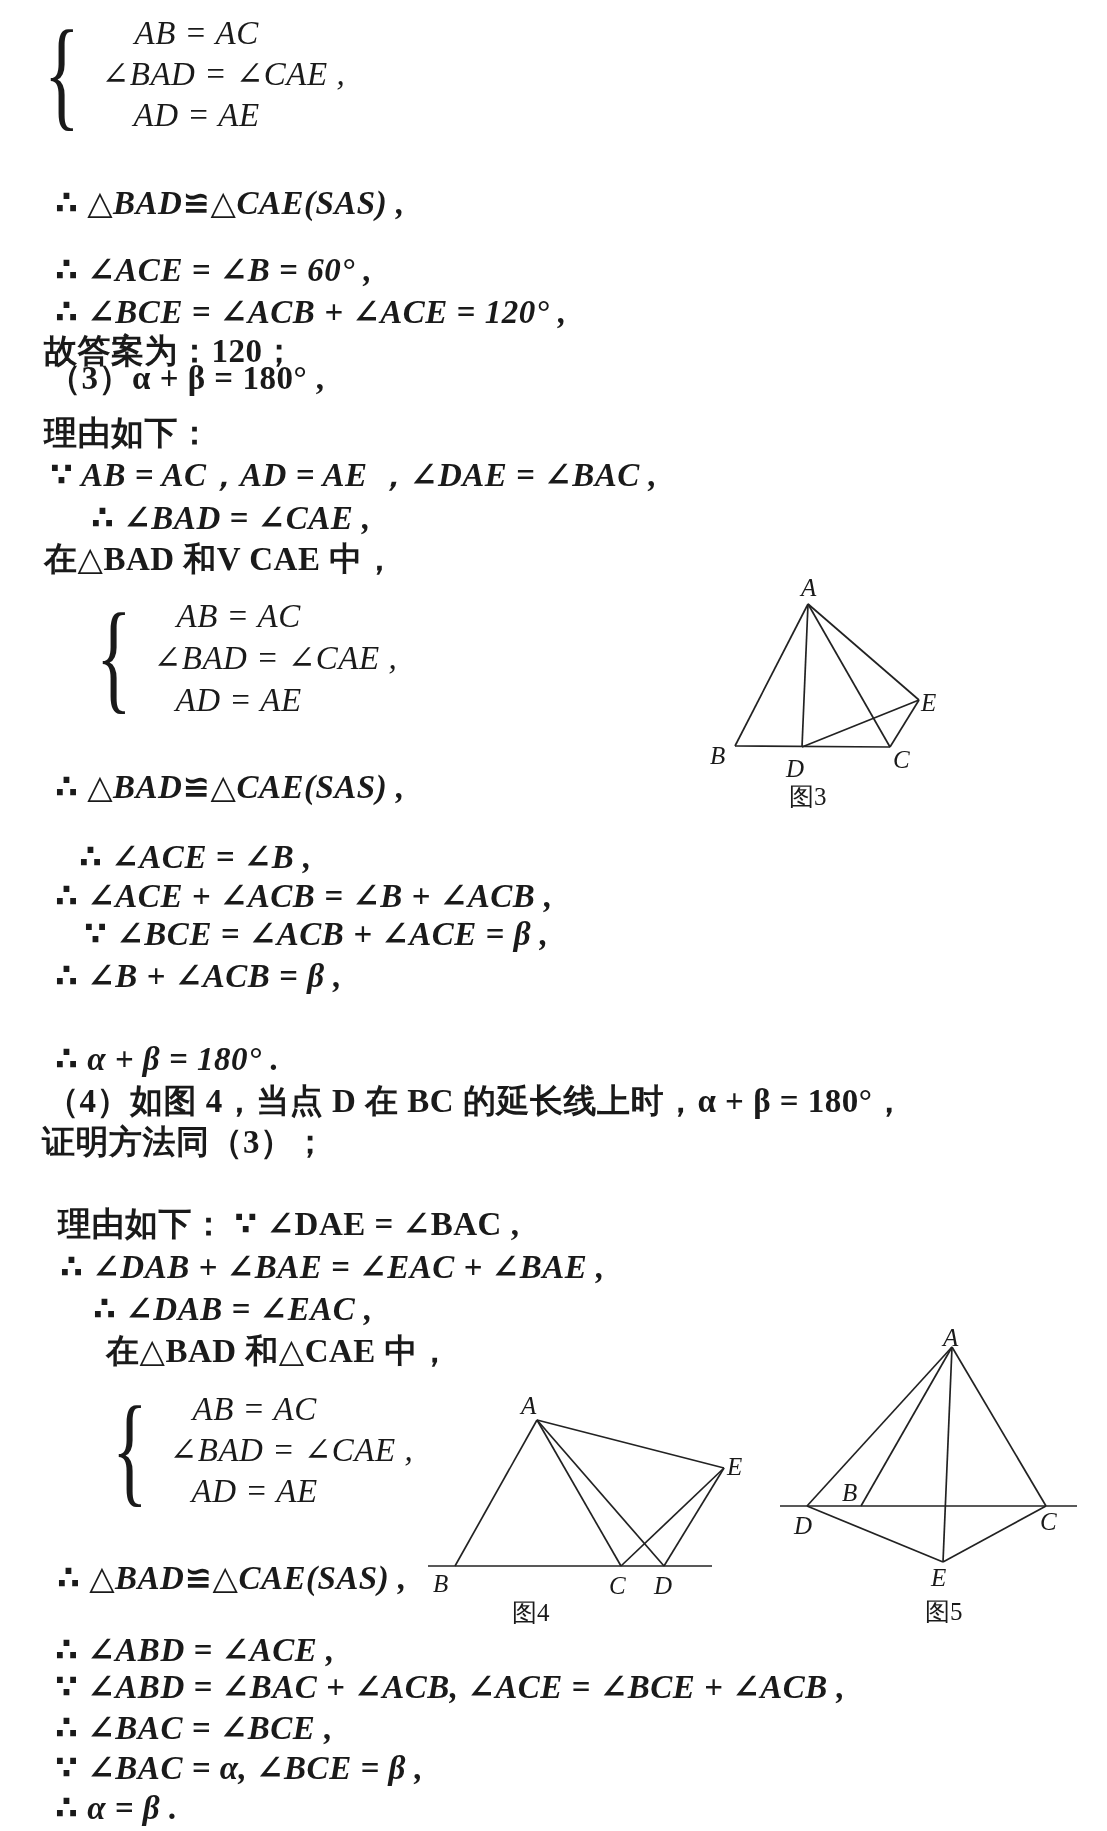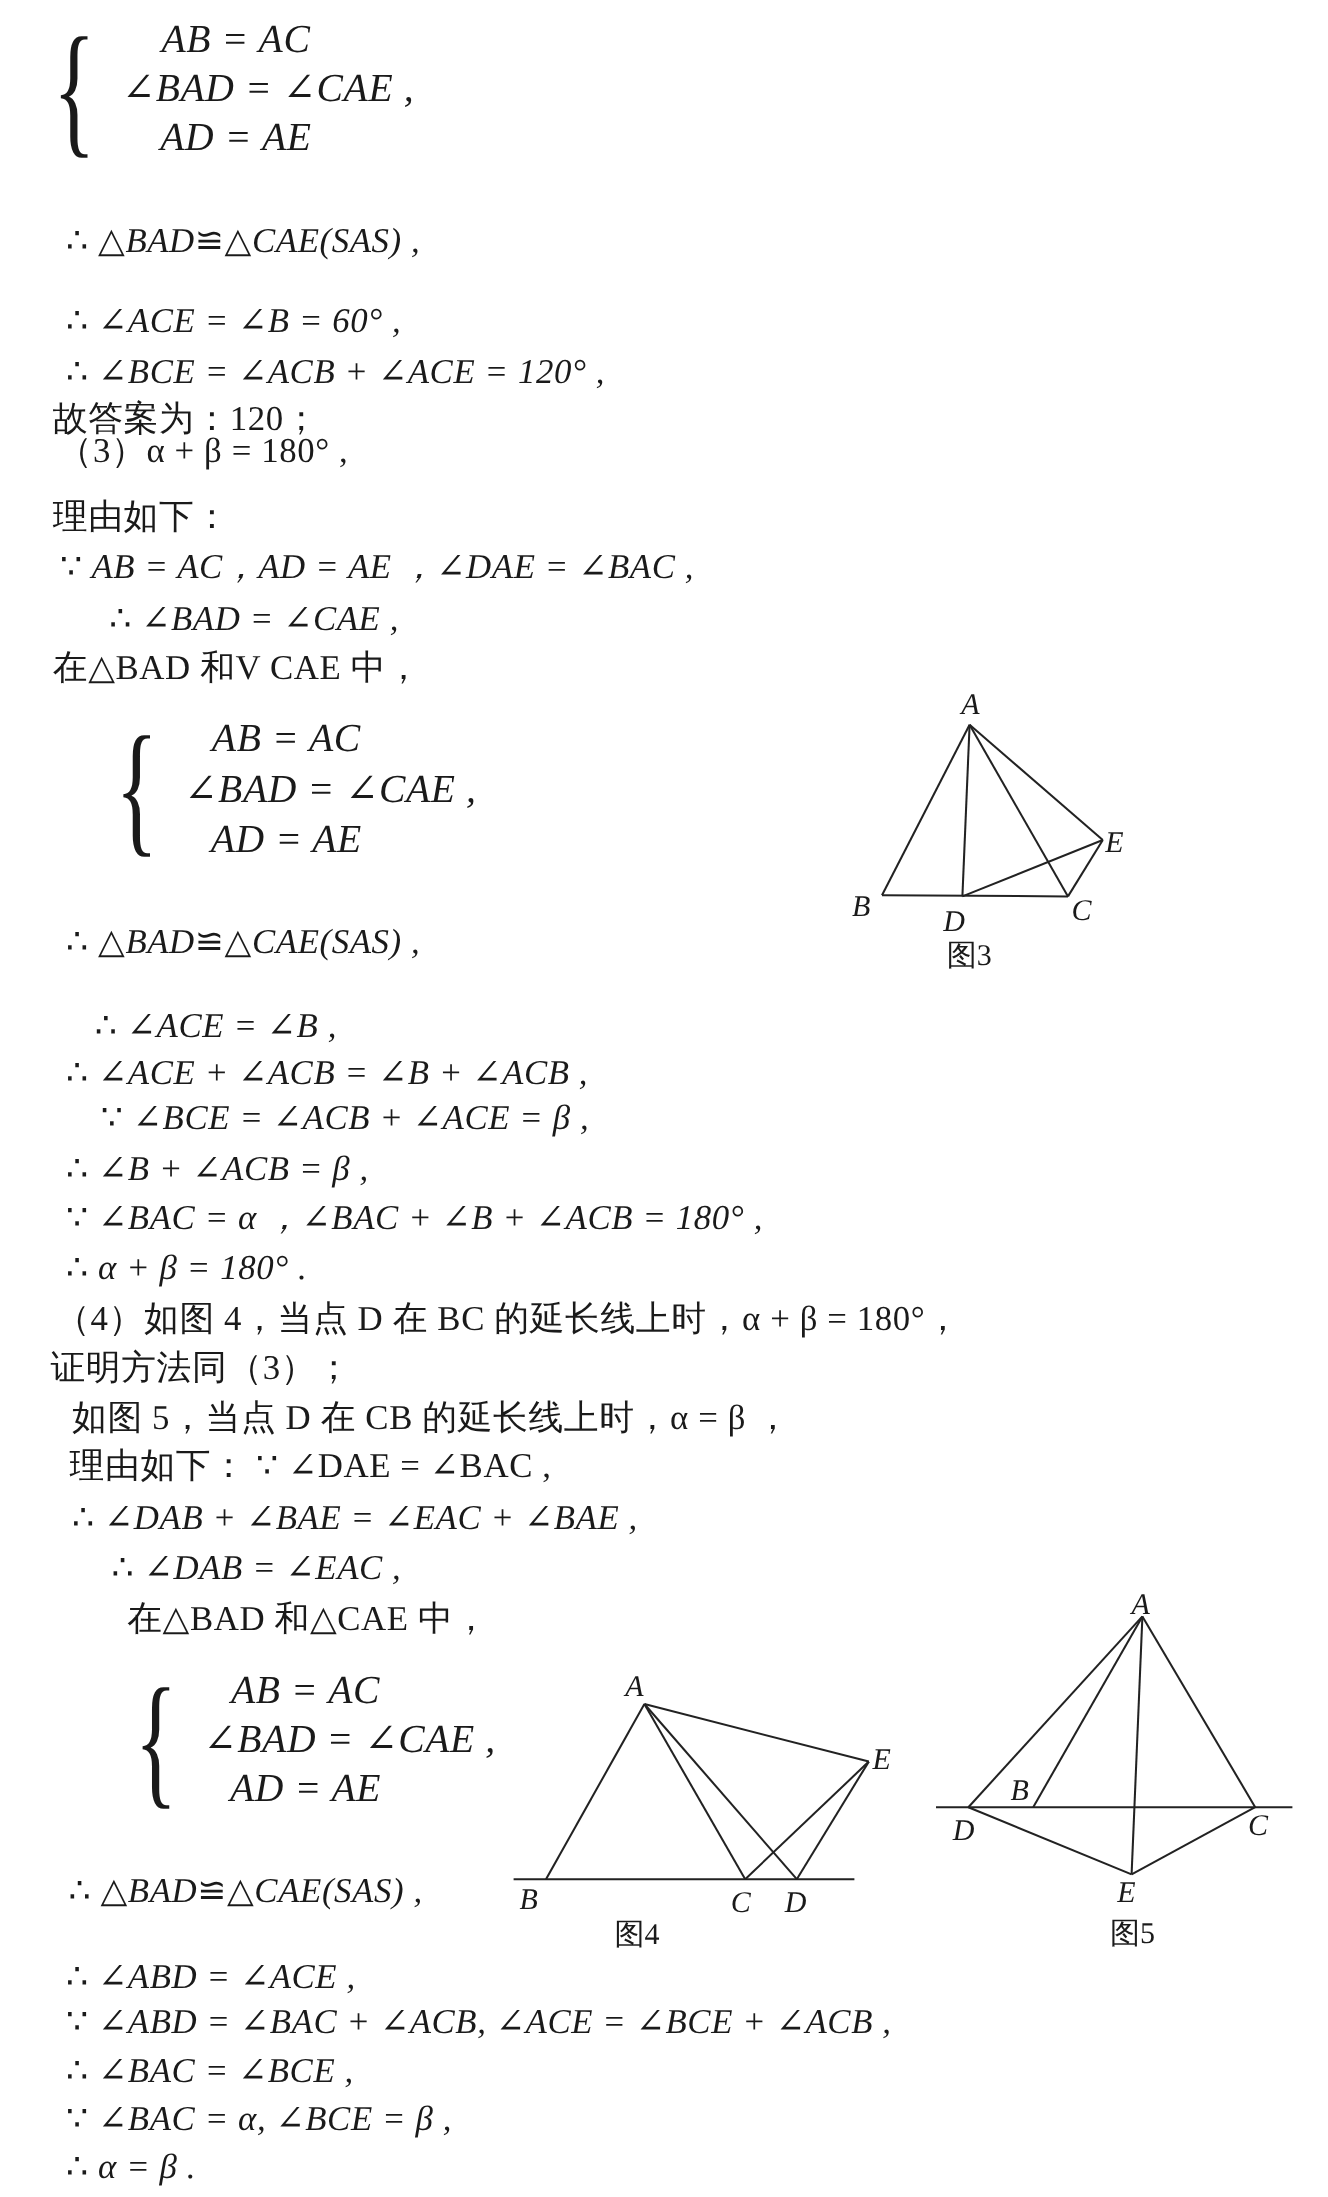--- a/index.html
+++ b/index.html
@@ -1,21 +1,21 @@
 <!DOCTYPE html>
 <html><head>
 <meta charset="utf-8">
 <style>
   html,body{margin:0;padding:0;background:#ffffff;}
   .page{
     position:relative;width:1107px;height:1831px;background:#ffffff;
     font-family:"Liberation Serif","DejaVu Serif","DejaVu Sans",serif;
     color:#1a1a1a;overflow:hidden;
   }
-  .line{position:absolute;font-size:29px;line-height:1.25;white-space:nowrap;}
+  .line{position:absolute;font-size:33px;line-height:1.25;white-space:nowrap;font-weight:bold;}
   .math{font-style:italic;letter-spacing:.5px;}
   .cn{font-style:normal;letter-spacing:.5px;}
   .eqsys{position:absolute;display:flex;align-items:stretch;}
   .brace{
     display:block;font-style:normal;font-size:120px;line-height:124px;
     transform:scaleX(.62) scaleY(1.02);transform-origin:left center;
     font-family:"Liberation Serif","DejaVu Serif",serif;
   }
   .eq-rows{
     display:flex;flex-direction:column;justify-content:space-between;
@@ -58,25 +58,23 @@
       <div class="eq-row">∠BAD = ∠CAE ,</div>
       <div class="eq-row">AD = AE</div>
     </div>
   </div>
 
   <div class="line math" style="left:55px;top:767px;">∴ △BAD≌△CAE(SAS) ,</div>
   <div class="line math" style="left:55px;top:837px;margin-left:24px;">∴ ∠ACE = ∠B ,</div>
   <div class="line math" style="left:55px;top:876px;">∴ ∠ACE + ∠ACB = ∠B + ∠ACB ,</div>
   <div class="line math" style="left:55px;top:914px;margin-left:29px;">∵ ∠BCE = ∠ACB + ∠ACE = β ,</div>
   <div class="line math" style="left:55px;top:956px;">∴ ∠B + ∠ACB = β ,</div>
-  <div class="line math" style="left:55px;top:997px;">∵ ∠BAC = α ，∠BAC + ∠B + ∠ACB = 180° ,</div>
   <div class="line math" style="left:55px;top:1039px;">∴ α + β = 180° .</div>
   <div class="line cn" style="left:46px;top:1081px;">（4）如图 4，当点 D 在 BC 的延长线上时，α + β = 180°，</div>
   <div class="line cn" style="left:42px;top:1122px;">证明方法同（3）；</div>
-  <div class="line cn" style="left:60px;top:1164px;">如图 5，当点 D 在 CB 的延长线上时，α = β ，</div>
   <div class="line cn" style="left:58px;top:1204px;">理由如下： ∵ ∠DAE = ∠BAC ,</div>
   <div class="line math" style="left:60px;top:1247px;">∴ ∠DAB + ∠BAE = ∠EAC + ∠BAE ,</div>
   <div class="line math" style="left:93px;top:1289px;">∴ ∠DAB = ∠EAC ,</div>
   <div class="line cn" style="left:106px;top:1331px;">在△BAD 和△CAE 中，</div>
 
   <div class="eqsys" style="left:112px;top:1388px;height:124px;">
     <span class="brace">{</span>
     <div class="eq-rows" style="width:170px;">
       <div class="eq-row">AB = AC</div>
       <div class="eq-row">∠BAD = ∠CAE ,</div>

